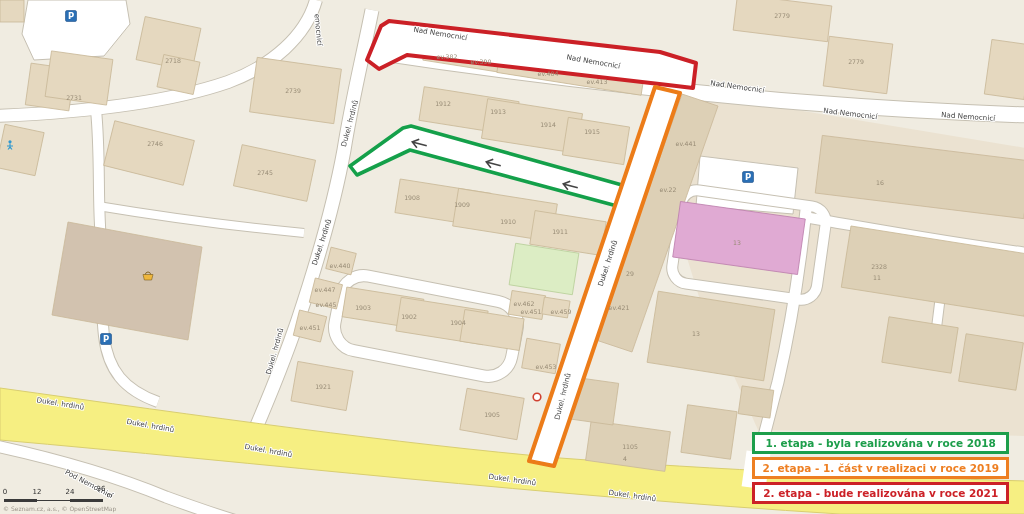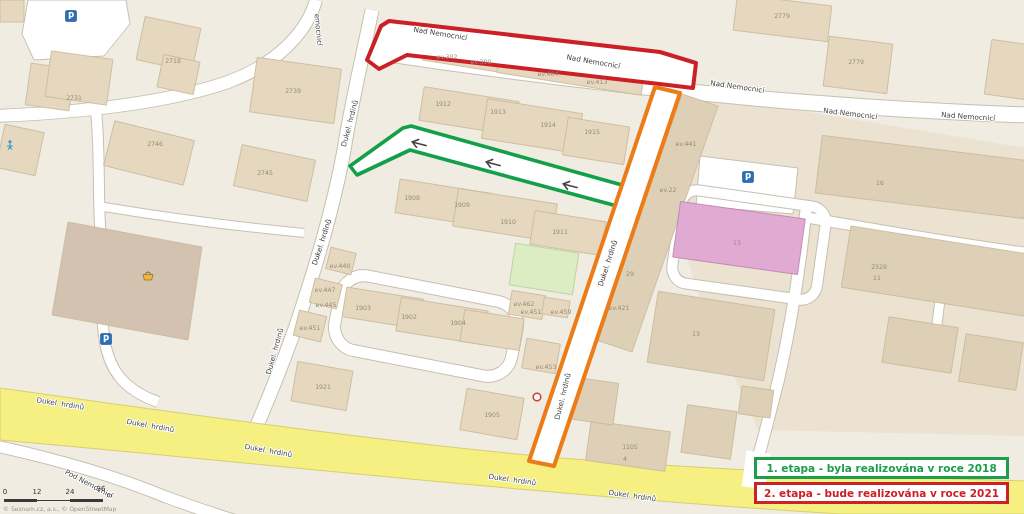--- a/index.html
+++ b/index.html
@@ -221,17 +221,20 @@
     <line x1="37" y1="500.5" x2="70" y2="500.5" stroke="#3a3a3a" stroke-width="1"></line>
     <rect x="70" y="499" width="33" height="3" fill="#3a3a3a"></rect>
   </g>
   <text x="3" y="511" class="attr-txt">© Seznam.cz, a.s., © OpenStreetMap</text>
 </svg>
 
   <div class="legend">
     <div class="legend-item" style="border-color: rgb(29, 158, 75); color: rgb(29, 158, 75);">
       <span>1. etapa - byla realizována v roce 2018</span>
     </div>
+    <div class="legend-item" style="border-color: rgb(238, 127, 34); color: rgb(238, 127, 34);">
+      <span>2. etapa - 1. část v realizaci v roce 2019</span>
+    </div>
     <div class="legend-item" style="border-color: rgb(204, 33, 39); color: rgb(204, 33, 39);">
       <span>2. etapa - bude realizována v roce 2021</span>
     </div>
   </div>
 </div>
 
 </body></html>

